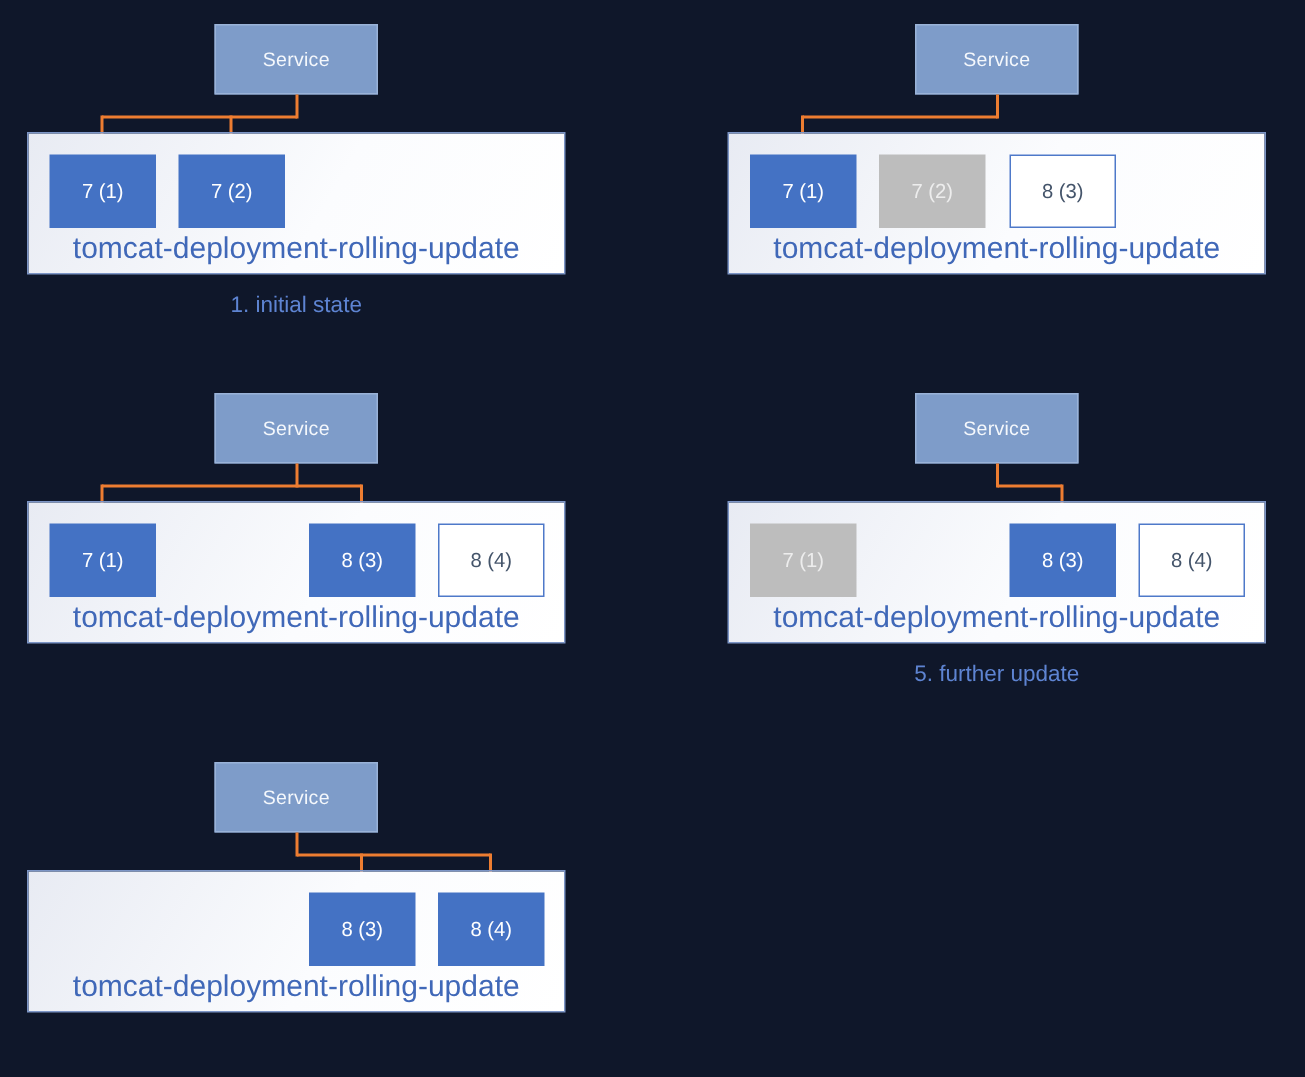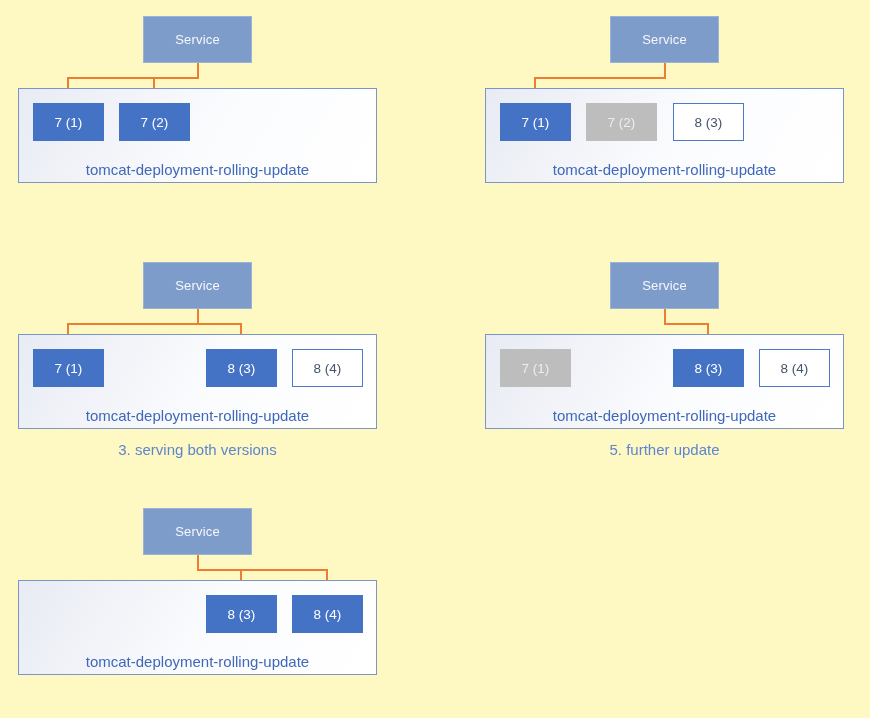--- a/index.html
+++ b/index.html
@@ -1,37 +1,37 @@
 <!DOCTYPE html>
 <html style="--c-pod: #4472C4; --c-gray: #BDBDBD; --c-pending-border: #4E79C9; --c-pending-text: #44546A; --c-service: #7E9CC9; --c-service-border: #9AB3D8; --c-arrow: #ED7D31; --c-dep-border: #7C95C6; --c-dep-bg: #E8EBF3; --c-label: #4068B8; --c-caption: #5E84D2;"><head>
 <meta charset="utf-8">
 <style>
   html,body{margin:0;padding:0;background:#ffffff;}
   #canvas{
-    position:relative;width:870px;height:718px;background:#fef9c3;overflow:hidden;
+    position:relative;width:870px;height:718px;background:#0f172a;overflow:hidden;
     font-family:"Liberation Sans",sans-serif;
   }
   .stage{position:absolute;width:435px;height:246px;}
   .service{
     position:absolute;left:143px;top:16px;width:109px;height:47px;
     background:var(--c-service);border:1px solid var(--c-service-border);
     box-sizing:border-box;display:flex;align-items:center;justify-content:center;
   }
   .service-label{color:#f5f8fc;font-size:13px;letter-spacing:.2px;}
   .deployment{
     position:absolute;left:18px;top:88px;width:359px;height:95px;box-sizing:border-box;
     border:1.5px solid var(--c-dep-border);
     background:linear-gradient(120deg,var(--c-dep-bg) 0%,#fbfcfe 55%,#ffffff 100%);
   }
   .dep-label{
     position:absolute;left:0;bottom:4px;width:100%;text-align:center;
-    color:var(--c-label);font-size:15px;
+    color:var(--c-label);font-size:20px;
   }
   .pod{
-    position:absolute;top:14px;width:71px;height:38px;box-sizing:border-box;
+    position:absolute;top:14px;width:71px;height:49px;box-sizing:border-box;
     display:flex;align-items:center;justify-content:center;font-size:13.5px;
   }
   .pod.active{background:var(--c-pod);color:#ffffff;}
   .pod.terminating{background:var(--c-gray);color:#ededed;}
   .pod.pending{background:#ffffff;border:1.2px solid var(--c-pending-border);color:var(--c-pending-text);}
   .caption{
     position:absolute;left:18px;top:195px;width:359px;text-align:center;
     color:var(--c-caption);font-size:15px;white-space:nowrap;
   }
   .aline{position:absolute;background:var(--c-arrow);}
@@ -61,20 +61,21 @@
       <div class="pods">
           <div class="pod active" style="left: 14px;">
             <span>7 (1)</span>
           </div>
           <div class="pod active" style="left: 100px;">
             <span>7 (2)</span>
           </div>
         </div>
       <div class="dep-label">tomcat-deployment-rolling-update</div>
     </div>
+    <div class="caption">1. initial state</div>
   </section>
     <section class="stage" style="left: 467px; top: 0px;">
     <div class="service">
       <span class="service-label">Service</span>
     </div>
     <div class="arrows">
         <div class="aline" style="left: 196.5px; top: 63px; width: 2px; height: 16px;"></div>
         <div class="aline" style="left: 67.5px; top: 77px; width: 130px; height: 2px;"></div>
         <div class="aline" style="left: 66.5px; top: 77px; width: 2px; height: 15px;"></div>
         <div class="ahead" style="left: 61.5px; top: 92px;"></div>
@@ -113,21 +114,20 @@
           </div>
           <div class="pod active" style="left: 187px;">
             <span>8 (3)</span>
           </div>
           <div class="pod pending" style="left: 273px;">
             <span>8 (4)</span>
           </div>
         </div>
       <div class="dep-label">tomcat-deployment-rolling-update</div>
     </div>
-    <div class="caption">3. serving both versions</div>
   </section>
     <section class="stage" style="left: 467px; top: 246px;">
     <div class="service">
       <span class="service-label">Service</span>
     </div>
     <div class="arrows">
         <div class="aline" style="left: 196.5px; top: 63px; width: 2px; height: 16px;"></div>
         <div class="aline" style="left: 197.5px; top: 77px; width: 43px; height: 2px;"></div>
         <div class="aline" style="left: 239.5px; top: 77px; width: 2px; height: 15px;"></div>
         <div class="ahead" style="left: 234.5px; top: 92px;"></div>

